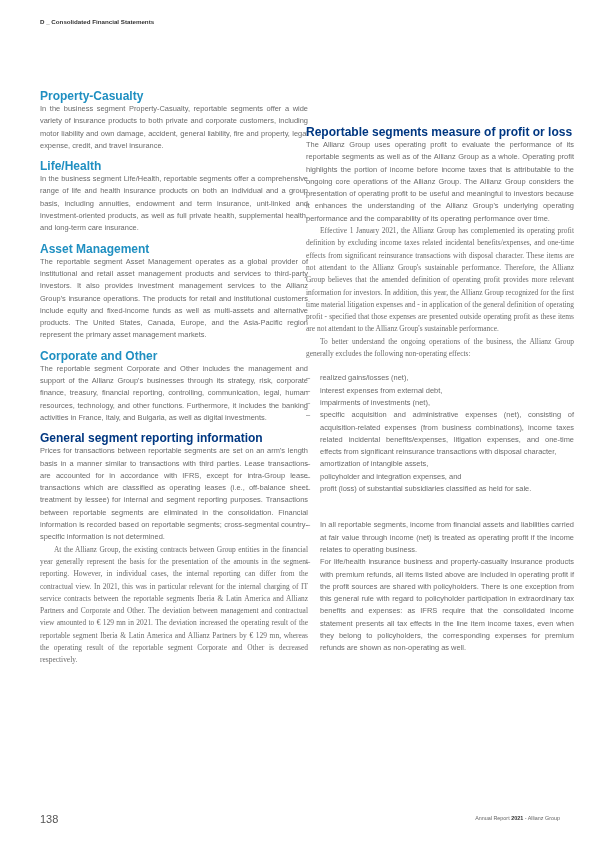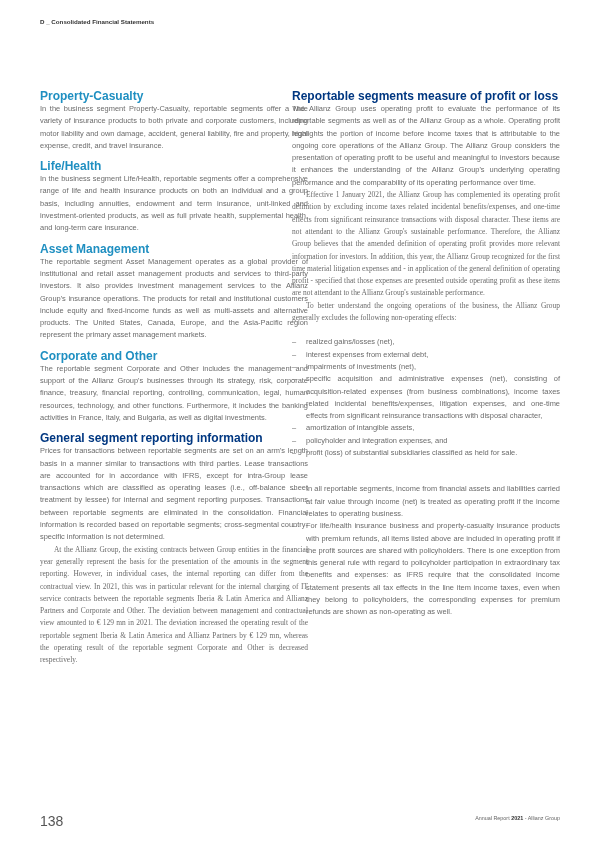--- a/index.html
+++ b/index.html
@@ -12,37 +12,37 @@
   }
   .header {
     position: absolute; left: 40px; top: 18px;
     font-size: 6.2px; font-weight: bold; color: #333333;
   }
   .col {
     position: absolute; top: 90px; width: 268px;
     font-size: 7.45px; line-height: 12.3px;
   }
   .col-left { left: 40px; }
-  .col-right { left: 292px; }
+  .col-right { left: 306px; margin-top: 36px; }
   h2 {
     font-size: 12px; font-weight: bold; line-height: 13px;
     margin-bottom: 0px;
   }
   h2.light { color: #1f8fc1; }
   h2.dark { color: #003781; }
   p { text-align: justify; }
   p.indent { text-indent: 14px; font-family: Liberation Serif, serif; }
   .gap-sec { height: 8px; }
   .gap-list { height: 12px; }
   ul { list-style: none; }
   li { position: relative; padding-left: 14px; text-align: justify; }
   li::before { content: "\2013"; position: absolute; left: 0; top: 0; }
   .footer-page {
     position: absolute; left: 40px; top: 813px;
-    font-size: 14px; color: #555555;
+    font-size: 11px; color: #555555;
   }
   .footer-right {
     position: absolute; right: 40px; top: 815px;
     font-size: 5.4px; color: #666666;
   }
   .footer-right b { color: #333333; }
 </style>
 </head>
 <body>
 

